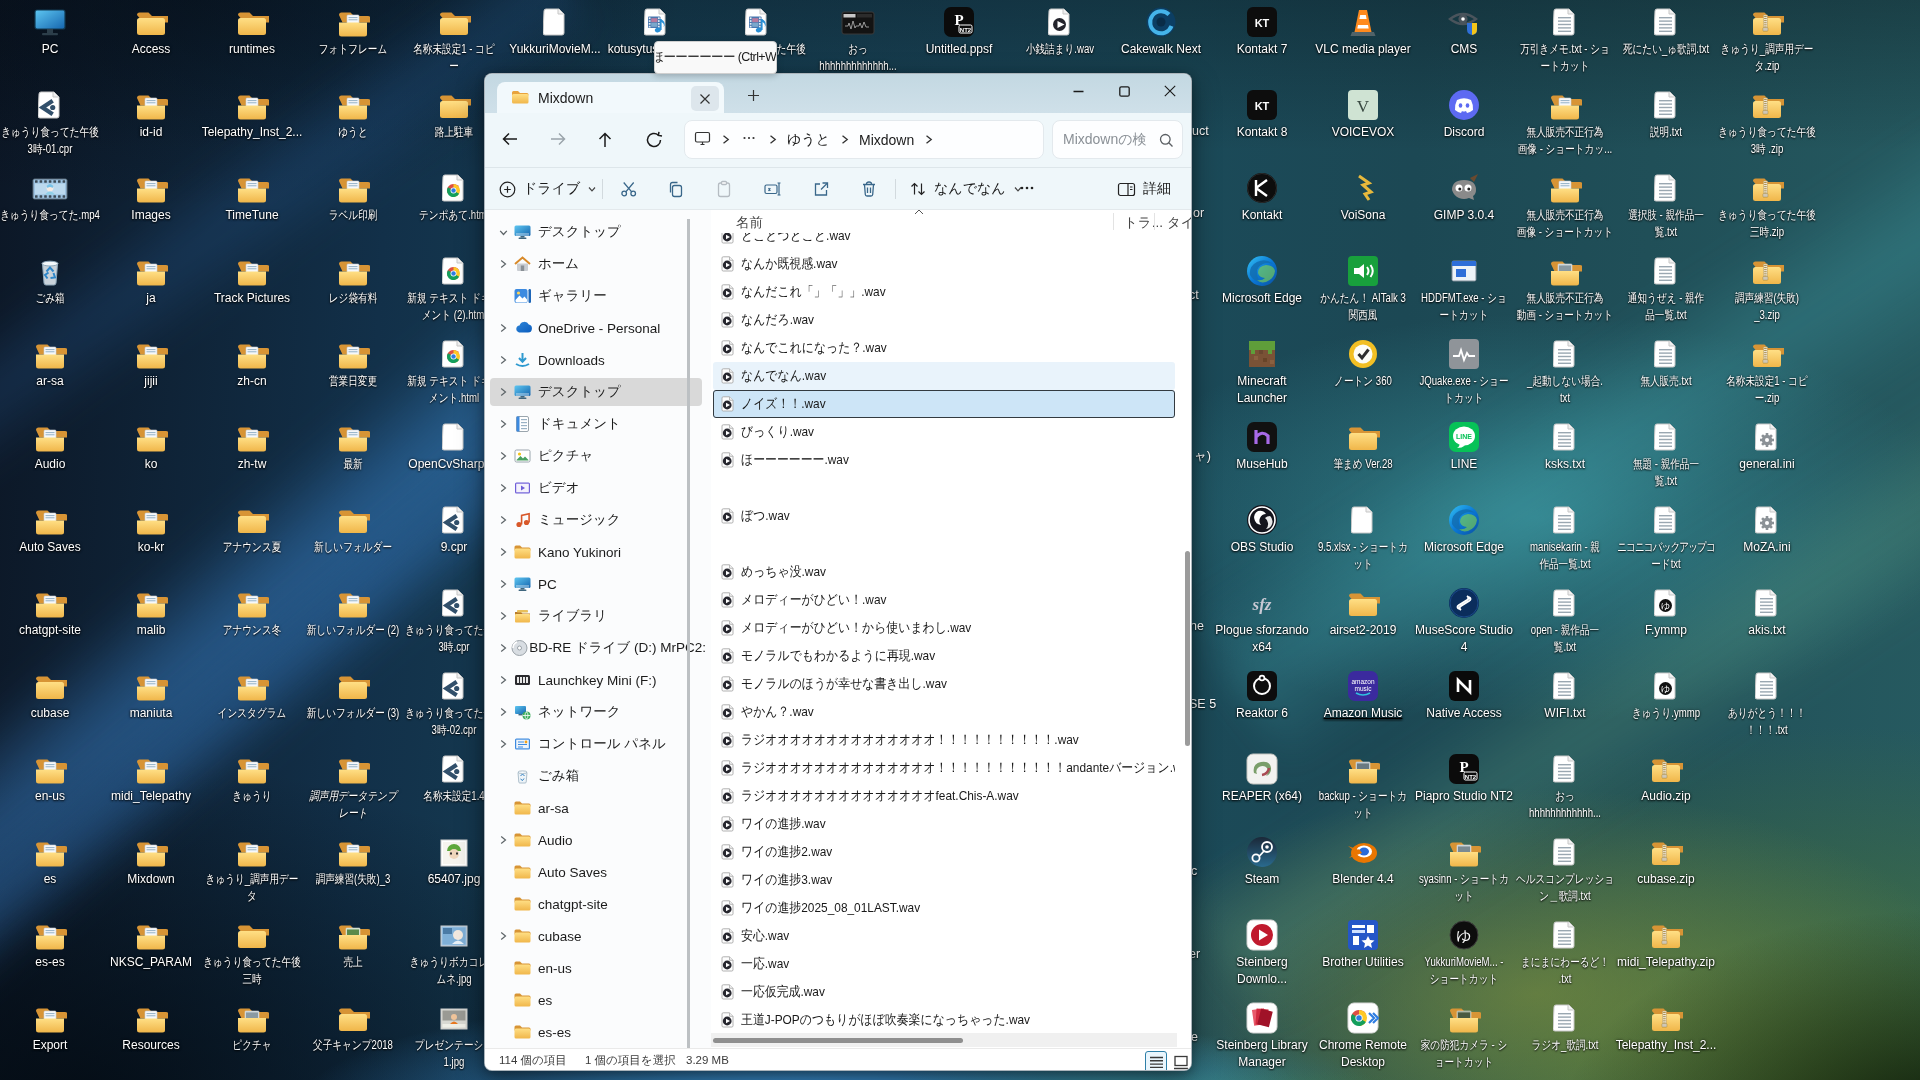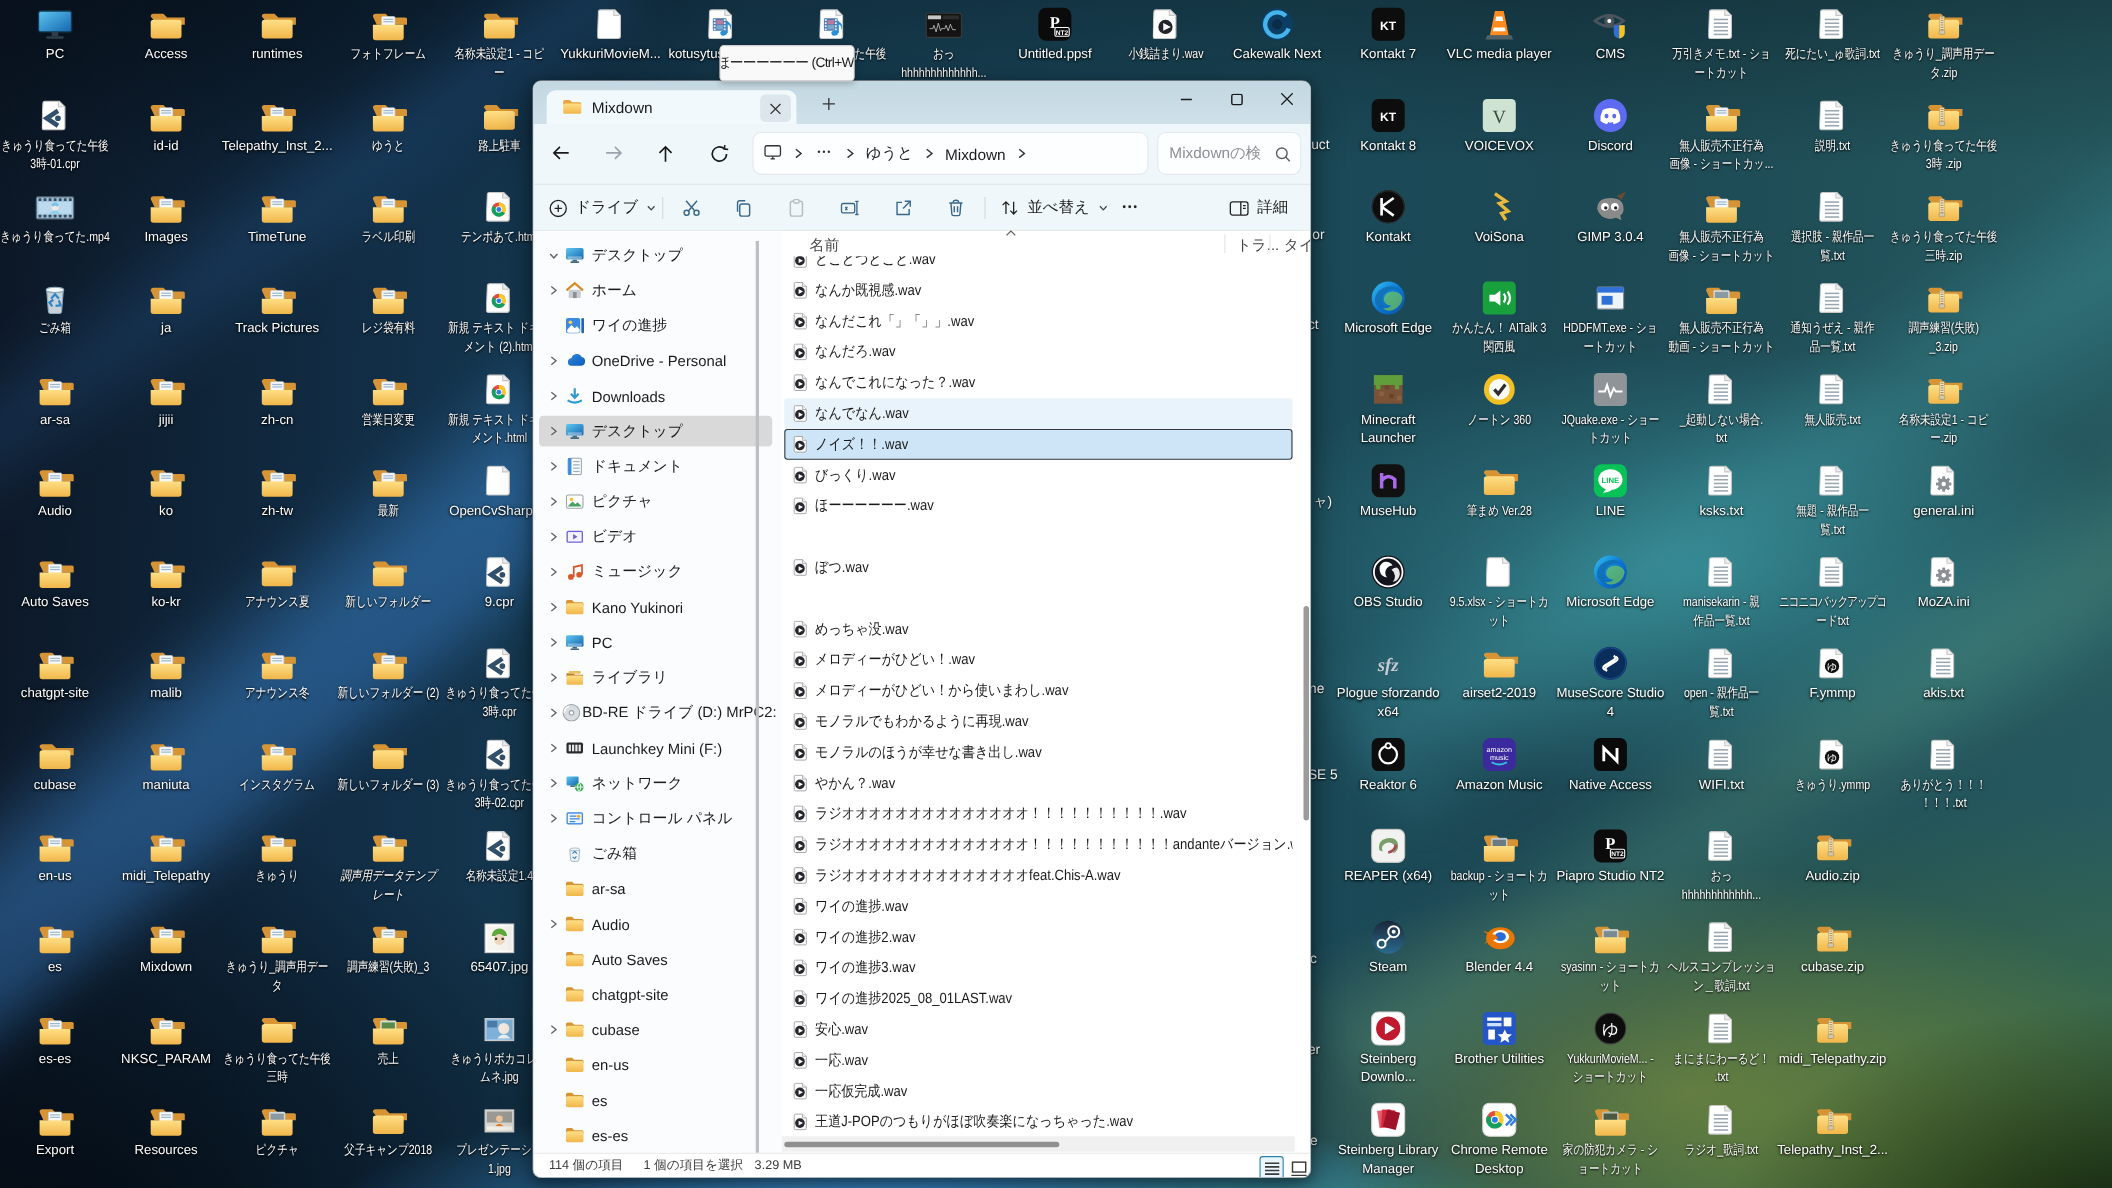--- a/index.html
+++ b/index.html
@@ -1172,21 +1172,21 @@
     </div>
     <div class="di" style="left:1311px;top:587px;">
       <div class="ig">
         <svg width="34" height="30" viewBox="0 0 34 30" style="">
           <path d="M3 7 q0-2.5 2.5-2.5 h9.0 l3.5 3.5 h16.8 q2.5 0 2.5 2.5 v4 h-28 z" fill="#d79435"></path>
           <rect x="3" y="10" width="28" height="17" rx="2.5" fill="url(#gfold)"></rect>
         </svg>
       </div>
       <div class="lb" style="">airset2-2019</div>
     </div>
-    <div class="di" style="left:1311px;top:670px;">
+    <div class="di" style="left:1311px;top:670px;text-decoration:underline;">
       <div class="ig">
         <svg width="32" height="32" viewBox="0 0 32 32" style="">
           <rect x="1" y="1" width="30" height="30" rx="7" fill="#3b2a9e"></rect>
           <text x="16" y="14" font-size="6.5" fill="#fff" text-anchor="middle" font-family="Liberation Sans">amazon</text>
           <text x="16" y="21" font-size="6.5" fill="#fff" text-anchor="middle" font-family="Liberation Sans">music</text>
           <path d="M9 23 q7 4 14 0" stroke="#2fc1e0" stroke-width="1.6" fill="none"></path>
         </svg>
       </div>
       <div class="lb" style="">Amazon Music</div>
     </div>
@@ -2054,21 +2054,21 @@
             </g>
           </svg></div>
         <div class="tsep" style="left:410px"></div>
         <div class="tgrp" style="left:424px">
           <svg width="18" height="18" viewBox="0 0 18 18">
             <g stroke="#222" stroke-width="1.2" fill="none">
               <path d="M5.5 3.5 v11 M2.5 6.5 l3-3 3 3"></path>
               <path d="M12.5 14.5 v-11 M9.5 11.5 l3 3 3-3"></path>
             </g>
           </svg>
-          <span class="tlb">並べ替え</span>
+          <span class="tlb">なんでなん</span>
           <svg width="10" height="10" viewBox="0 0 10 10">
             <path d="M2 3.5 L5 6.8 L8 3.5" stroke="#444" stroke-width="1.2" fill="none"></path>
           </svg>
         </div>
         <div class="tbc" style="left:542px"><svg width="16" height="16" viewBox="0 0 16 16">
             <g fill="#222">
               <circle cx="3" cy="8" r="1.3"></circle>
               <circle cx="8" cy="8" r="1.3"></circle>
               <circle cx="13" cy="8" r="1.3"></circle>
             </g>
@@ -2120,21 +2120,21 @@
       <div class="sitem" style="top:207px">
         <span class="schev"></span>
         <span class="sic">
           <svg width="17" height="16" viewBox="0 0 17 16" style="">
             <rect x="0.5" y="1" width="13" height="14" rx="2" fill="#3c8ae0"></rect>
             <circle cx="4.5" cy="5" r="1.6" fill="#ffd454"></circle>
             <path d="M1.5 12 l4-4.5 3 3 2-2 2.5 3 v1.5 q0 1.5-1.5 1.5 h-8.5 q-1.5 0-1.5-1.5z" fill="#fff"></path>
             <rect x="14.5" y="1" width="2.5" height="14" rx="1.2" fill="#1e66b8"></rect>
           </svg>
         </span>
-        <span class="slb">ワイの進捗</span>
+        <span class="slb">ギャラリー</span>
       </div>
       <div class="sitem" style="top:239px">
         <span class="schev">
           <svg width="10" height="10" viewBox="0 0 10 10">
             <path d="M3.2 1.5 L7.5 5 L3.2 8.5" stroke="#5d6468" stroke-width="1.2" fill="none"></path>
           </svg>
         </span>
         <span class="sic">
           <svg width="18" height="16" viewBox="0 0 18 16" style="">
             <path d="M5 12.5 a3.5 3.5 0 0 1 0.5-6.9 a5 5 0 0 1 9.3-1 a4 4 0 0 1-0.8 7.9 z" fill="url(#gcloud)"></path>

